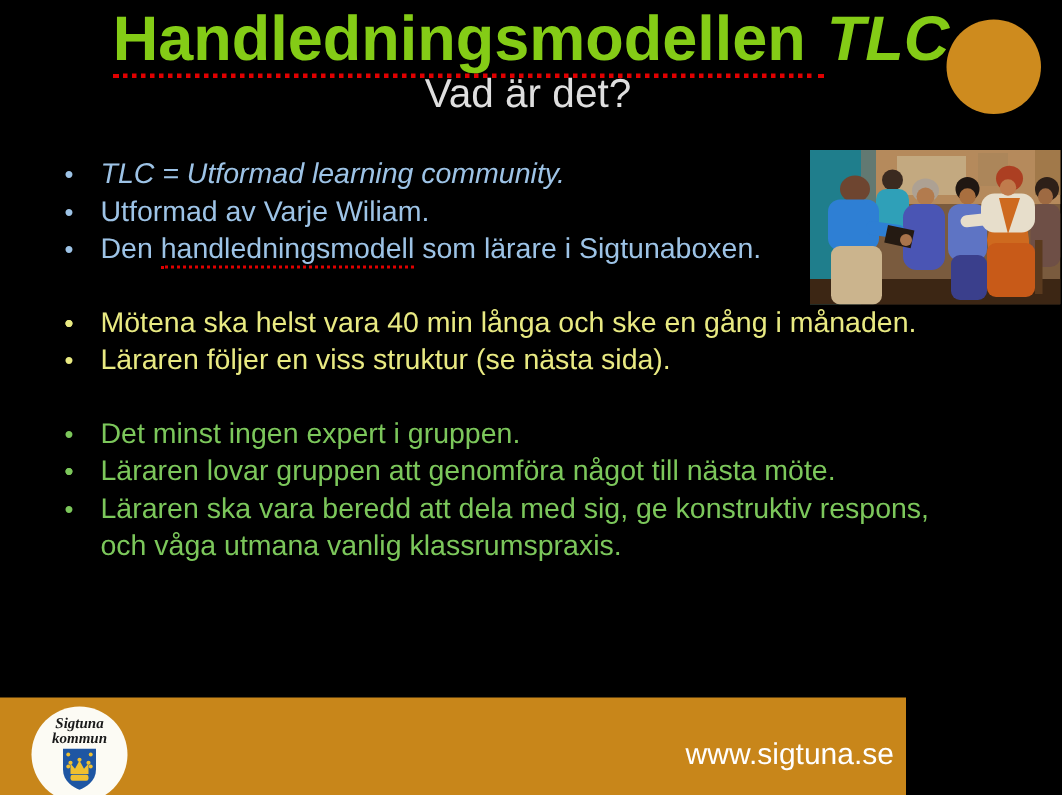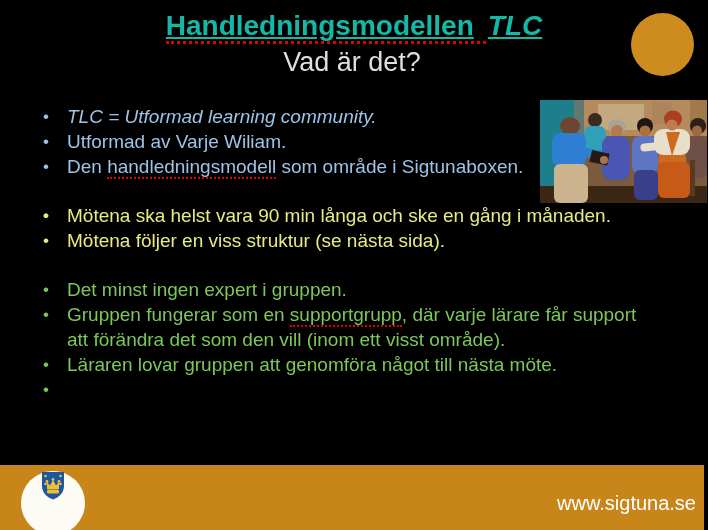--- a/index.html
+++ b/index.html
@@ -2,38 +2,38 @@
 <html><head>
 <meta charset="utf-8">
 <style>
   html,body{margin:0;padding:0;background:#222;}
   .slide{
     position:relative;width:708px;height:530px;background:#000000;
     overflow:hidden;font-family:"Liberation Sans",sans-serif;
   }
   
   .header{position:absolute;top:8px;left:0;width:708px;text-align:center;}
-  .title{font-size:28px;font-weight:bold;color:#14b8a6;line-height:36px;white-space:nowrap;text-decoration:underline;}
+  .title{font-size:42px;font-weight:bold;color:#84cc16;line-height:36px;white-space:nowrap;}
   .title .title-main{border-bottom:3px dotted #E00000;padding-right:12px;padding-bottom:0px;}
   .title .title-accent{font-style:italic;margin-left:2px;}
   .subtitle{font-size:27px;font-weight:normal;color:#DFDFDF;line-height:30px;margin-top:3px;margin-left:-4px;}
   
   .accent-circle{position:absolute;left:631px;top:13px;width:63px;height:63px;border-radius:50%;}
   
   .photo{position:absolute;left:540px;top:100px;width:167px;height:103px;z-index:5;}
   
   .content{position:absolute;left:40px;top:104px;width:612px;z-index:2;}
   ul.bullet-section{list-style:none;margin:0;padding:0;}
   ul.bullet-section + ul.bullet-section{margin-top:24px;}
   li.bullet-item{position:relative;padding-left:27px;font-size:19px;line-height:25px;}
   .bullet-marker{position:absolute;left:3px;top:0;font-size:17px;line-height:25px;}
   .seg-italic{font-style:italic;}
   .seg-misspelled{border-bottom:2px dotted #E00000;}
   
-  .footer-bar{position:absolute;left:0;top:465px;width:704px;height:65px;}
+  .footer-bar{position:absolute;left:0;top:465px;width:604px;height:65px;}
   .footer-url{position:absolute;right:8px;top:27px;font-size:20px;color:#FFFFFF;}
   .logo{position:absolute;left:21px;top:471px;width:64px;height:64px;border-radius:50%;
         background:#FCFBF4;z-index:6;text-align:center;}
   .logo-text{font-family:"Liberation Serif",serif;font-weight:bold;font-style:italic;
              color:#1A1A1A;font-size:10px;line-height:10px;padding-top:7px;}
   .logo-shield{margin-top:1px;}
 </style>
 </head>
 <body>
 
@@ -88,40 +88,42 @@
       <rect x="38" y="47" width="26" height="9" rx="4" fill="#2E7FD4" transform="rotate(8 38 47)"></rect>
       <rect x="52" y="50" width="18" height="12" fill="#241A12" transform="rotate(12 52 50)"></rect>
       <circle cx="64" cy="60" r="4" fill="#A9744B"></circle>
     </svg>
   </div>
 
   <div class="content">
       <ul class="bullet-section" style="color: rgb(157, 195, 230);">
         <li class="bullet-item"><span class="bullet-marker">•</span><span><span class="seg-italic">TLC = Utformad learning community.</span></span></li>
         <li class="bullet-item"><span class="bullet-marker">•</span><span><span>Utformad av Varje Wiliam.</span></span></li>
-        <li class="bullet-item"><span class="bullet-marker">•</span><span><span>Den </span><span class="seg-misspelled">handledningsmodell</span><span> som område i Sigtunaboxen.</span></span></li>
+        <li class="bullet-item"><span class="bullet-marker">•</span><span><span>Den </span><span class="seg-misspelled">handledningsmodell</span><span> som lärare i Sigtunaboxen.</span></span></li>
       </ul>
       <ul class="bullet-section" style="color: rgb(233, 234, 130);">
         <li class="bullet-item"><span class="bullet-marker">•</span></li>
-        <li class="bullet-item"><span class="bullet-marker">•</span><span><span>Mötena ska helst vara 90 min långa och ske en gång i månaden.</span></span></li>
-        <li class="bullet-item"><span class="bullet-marker">•</span><span><span>Mötena följer en viss struktur (se nästa sida).</span></span></li>
+        <li class="bullet-item"><span class="bullet-marker">•</span><span><span>Mötena ska helst vara 40 min långa och ske en gång i månaden.</span></span></li>
+        <li class="bullet-item"><span class="bullet-marker">•</span><span><span>Läraren följer en viss struktur (se nästa sida).</span></span></li>
       </ul>
       <ul class="bullet-section" style="color: rgb(124, 199, 91);">
         <li class="bullet-item"><span class="bullet-marker">•</span><span><span>Det minst ingen expert i gruppen.</span></span></li>
-        <li class="bullet-item"><span class="bullet-marker">•</span><span><span>Gruppen fungerar som en </span><span class="seg-misspelled">supportgrupp</span><span>, där varje lärare får support att förändra det som den vill (inom ett visst område).</span></span></li>
+        <li class="bullet-item"><span class="bullet-marker">•</span></li>
         <li class="bullet-item"><span class="bullet-marker">•</span><span><span>Läraren lovar gruppen att genomföra något till nästa möte.</span></span></li>
-        <li class="bullet-item"><span class="bullet-marker">•</span></li>
+        <li class="bullet-item"><span class="bullet-marker">•</span><span><span>Läraren ska vara beredd att dela med sig, ge konstruktiv respons, och våga utmana vanlig klassrumspraxis.</span></span></li>
       </ul>
     </div>
 
   <div class="footer-bar" style="background: rgb(200, 134, 26);">
     <div class="footer-url">www.sigtuna.se</div>
   </div>
 
   <div class="logo">
+    <div class="logo-text"><span>Sigtuna</span><br>
+      <span>kommun</span></div>
     <div class="logo-shield">
       <svg viewBox="0 0 24 28" width="24" height="28" xmlns="http://www.w3.org/2000/svg">
         <path d="M1,0 h22 v14 c0,8 -7,12 -11,13.5 C8,26 1,22 1,14 Z" fill="#1E56A3"></path>
         <circle cx="4.5" cy="4" r="1.3" fill="#F0C030"></circle>
         <circle cx="19.5" cy="4" r="1.3" fill="#F0C030"></circle>
         <circle cx="4.5" cy="12" r="1.3" fill="#F0C030"></circle>
         <circle cx="19.5" cy="12" r="1.3" fill="#F0C030"></circle>
         <polygon points="6,17 6,10 9,13.5 12,8 15,13.5 18,10 18,17" fill="#F0C030"></polygon>
         <rect x="6" y="17.5" width="12" height="4" rx="1.5" fill="#F0C030"></rect>
         <circle cx="6" cy="9.5" r="1.4" fill="#F0C030"></circle>

